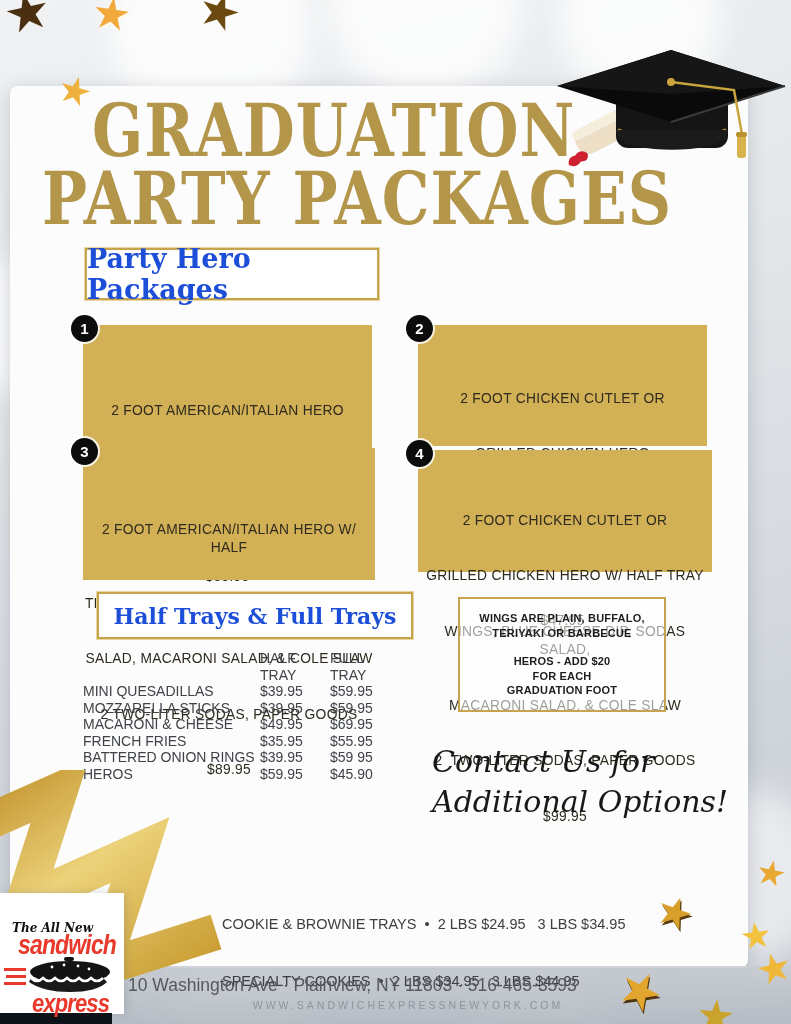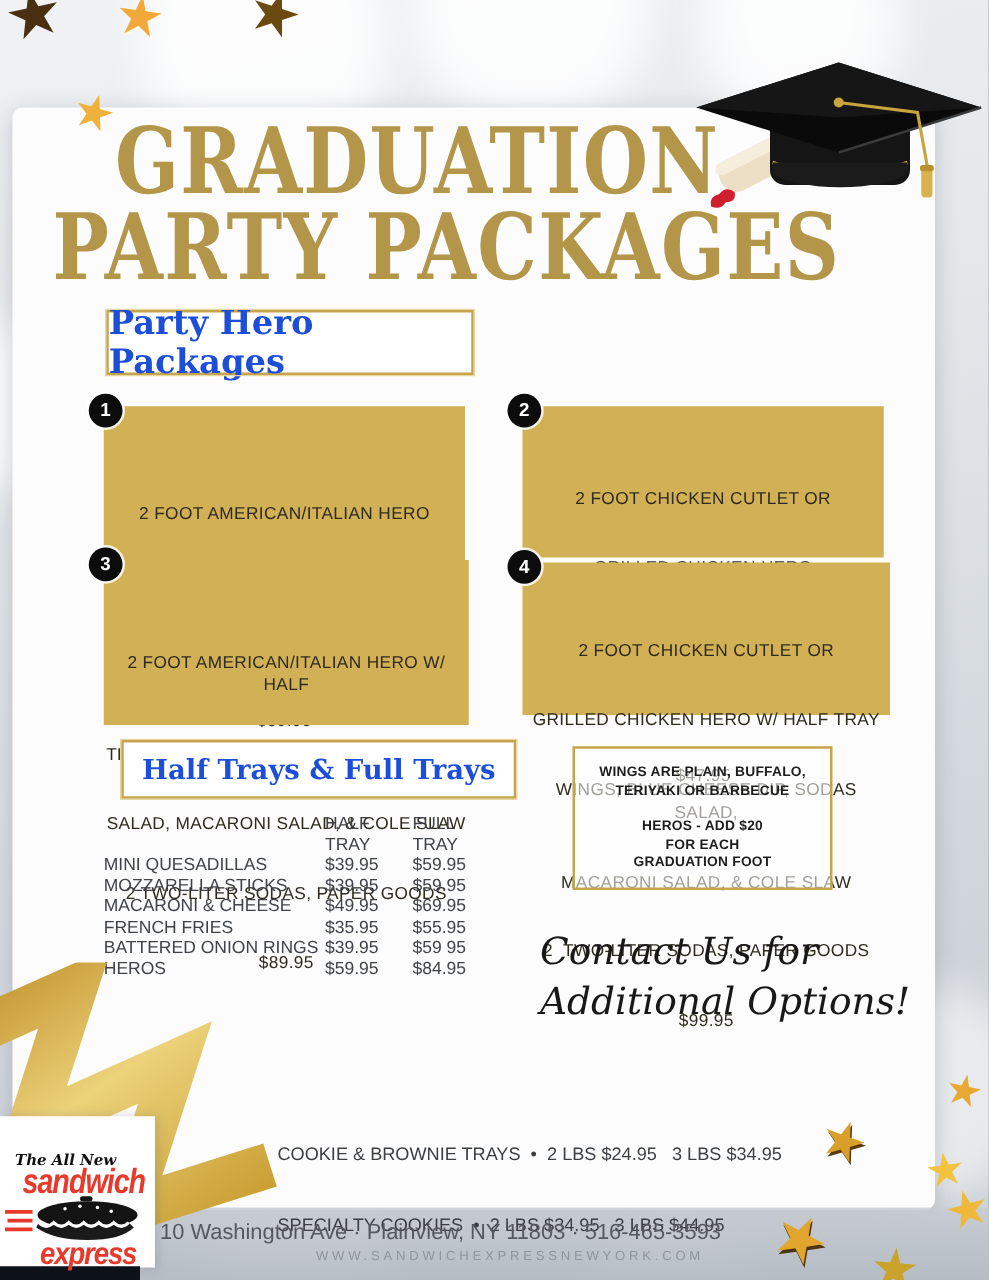--- a/index.html
+++ b/index.html
@@ -188,21 +188,21 @@
       <div class="tcol">$55.95</div>
     </div>
     <div class="trow">
       <div class="titem">BATTERED ONION RINGS</div>
       <div class="tcol">$39.95</div>
       <div class="tcol">$59 95</div>
     </div>
     <div class="trow">
       <div class="titem">HEROS</div>
       <div class="tcol">$59.95</div>
-      <div class="tcol">$84.95</div>
+      <div class="tcol">$45.90</div>
     </div>
   </div>
 
   <div class="wings-note">
     <div>WINGS ARE PLAIN, BUFFALO,</div>
     <div>TERIYAKI OR BARBECUE</div>
     <div class="gap"></div>
     <div>HEROS - ADD $20</div>
     <div>FOR EACH</div>
     <div>GRADUATION FOOT</div>

